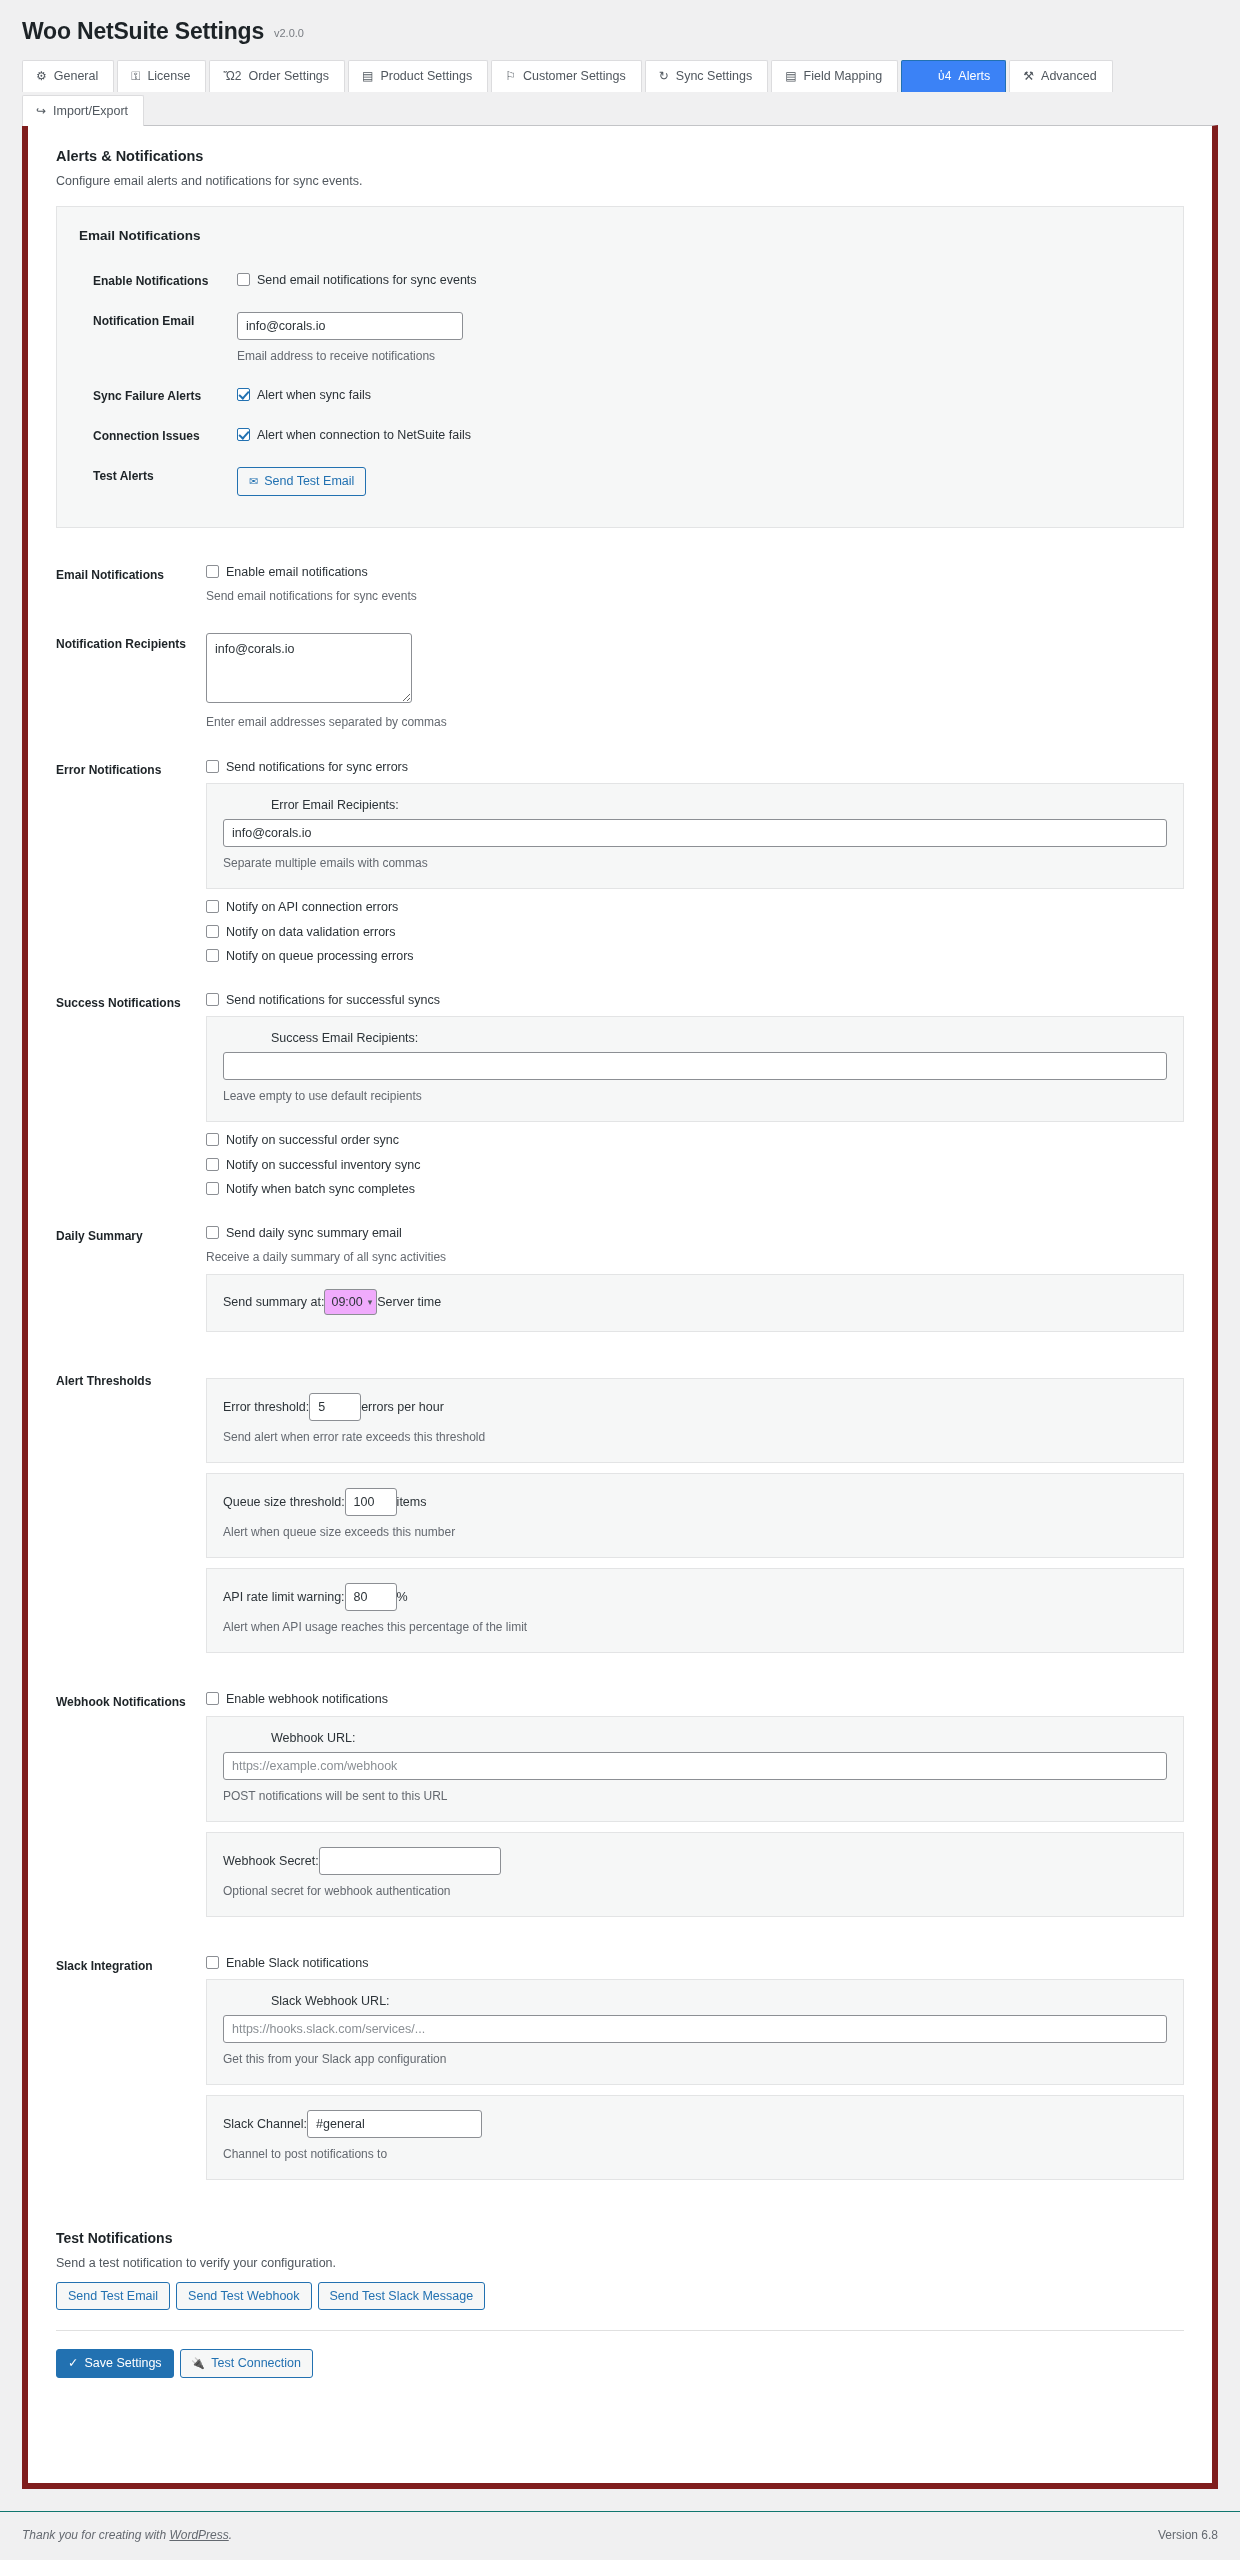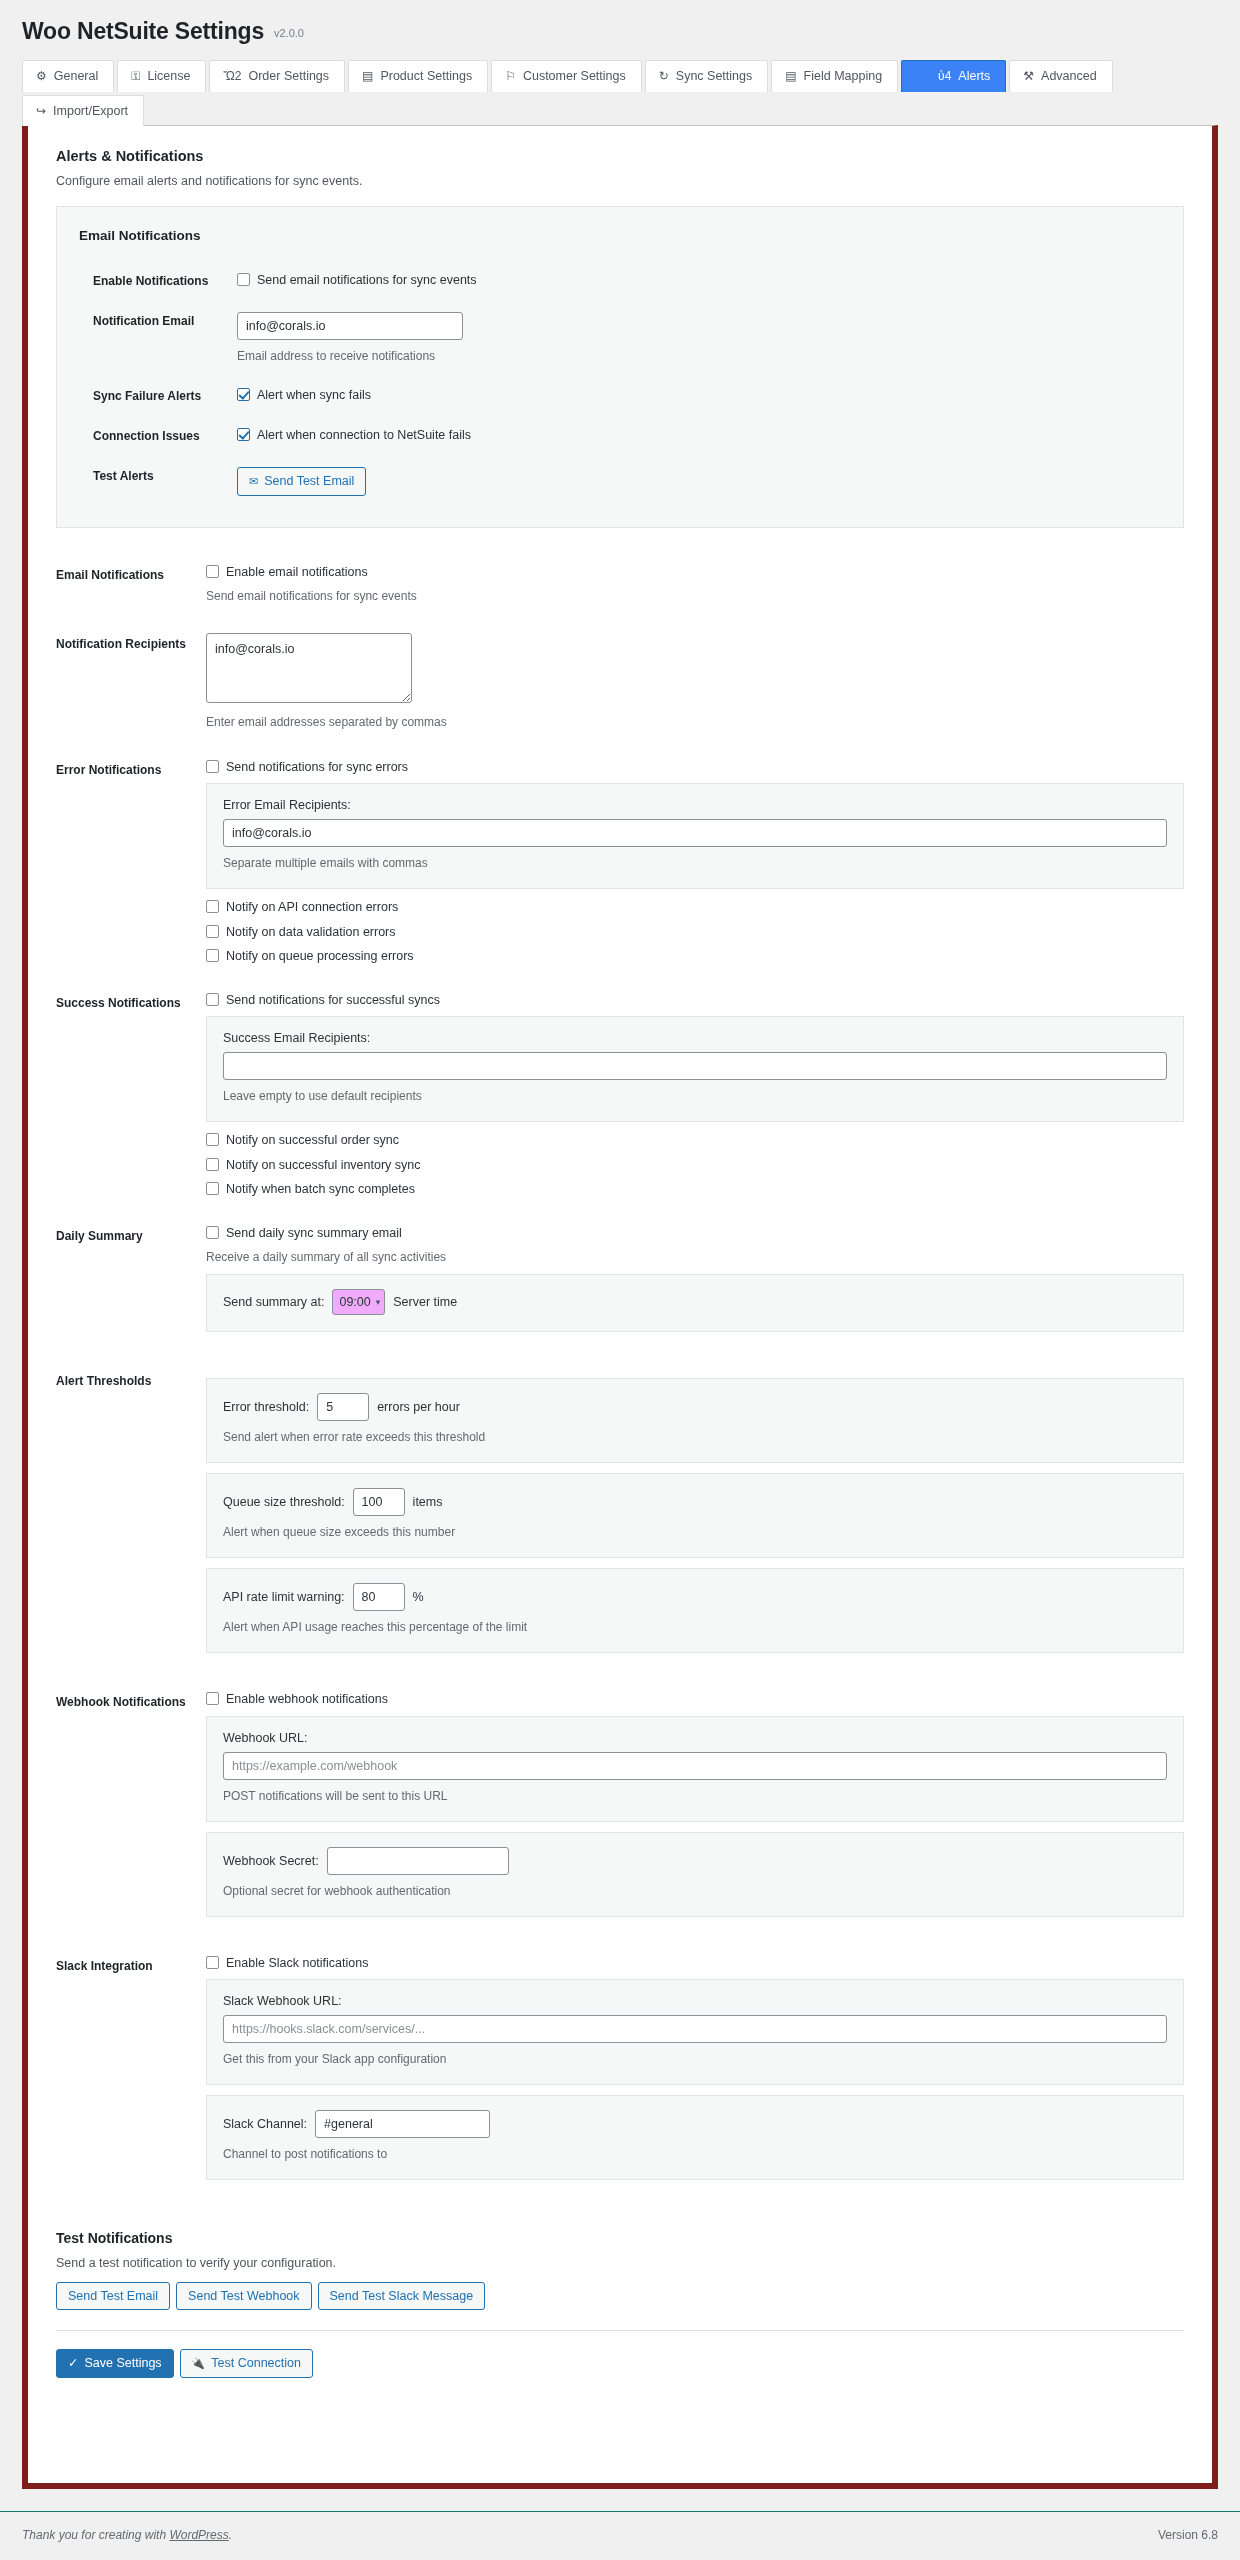--- a/index.html
+++ b/index.html
@@ -73,22 +73,22 @@
   .txt-in {
     border:1px solid #8c8f94; border-radius:3px; background:#fff; padding:4px 8px;
     font-family:"Liberation Sans", sans-serif; font-size:12.5px; color:#2c3338; height:28px;
     box-shadow:0 0 0 transparent;
   }
   .txt-in::placeholder { color:#8a8f94; }
   textarea.txt-in { height:auto; resize:vertical; line-height:1.5; padding:6px 8px;}
   .hint { font-size:12px; color:#646970; margin-top:7px; line-height:1.5;}
 
   .subbox { background:#f6f7f7; border:1px solid #e3e4e5; padding:14px 16px 16px 16px; margin:8px 0 10px 0;}
-  .subbox .lbl { font-size:12.5px; color:#2c3338; display:block; margin-bottom:7px;}
-  .subbox .inline { display:flex; align-items:center; gap:8px; font-size:12.5px; color:#2c3338;}
+  .subbox .lbl { font-size:12.5px; color:#2c3338; display:block; margin-bottom:7px;margin-left:48px;}
+  .subbox .inline { display:flex; align-items:center; font-size:12.5px; color:#2c3338;}
 
   .btn {
     display:inline-flex; align-items:center; gap:6px; border-radius:3px;
     font-family:"Liberation Sans", sans-serif; font-size:12.5px; line-height:1;
     padding:7px 11px; cursor:pointer; white-space:nowrap;
   }
   .btn-sec { background:#f6f7f7; border:1px solid #2271b1; color:#2271b1; }
   .btn-pri { background:#2271b1; border:1px solid #2271b1; color:#fff; }
 
   .sel {

